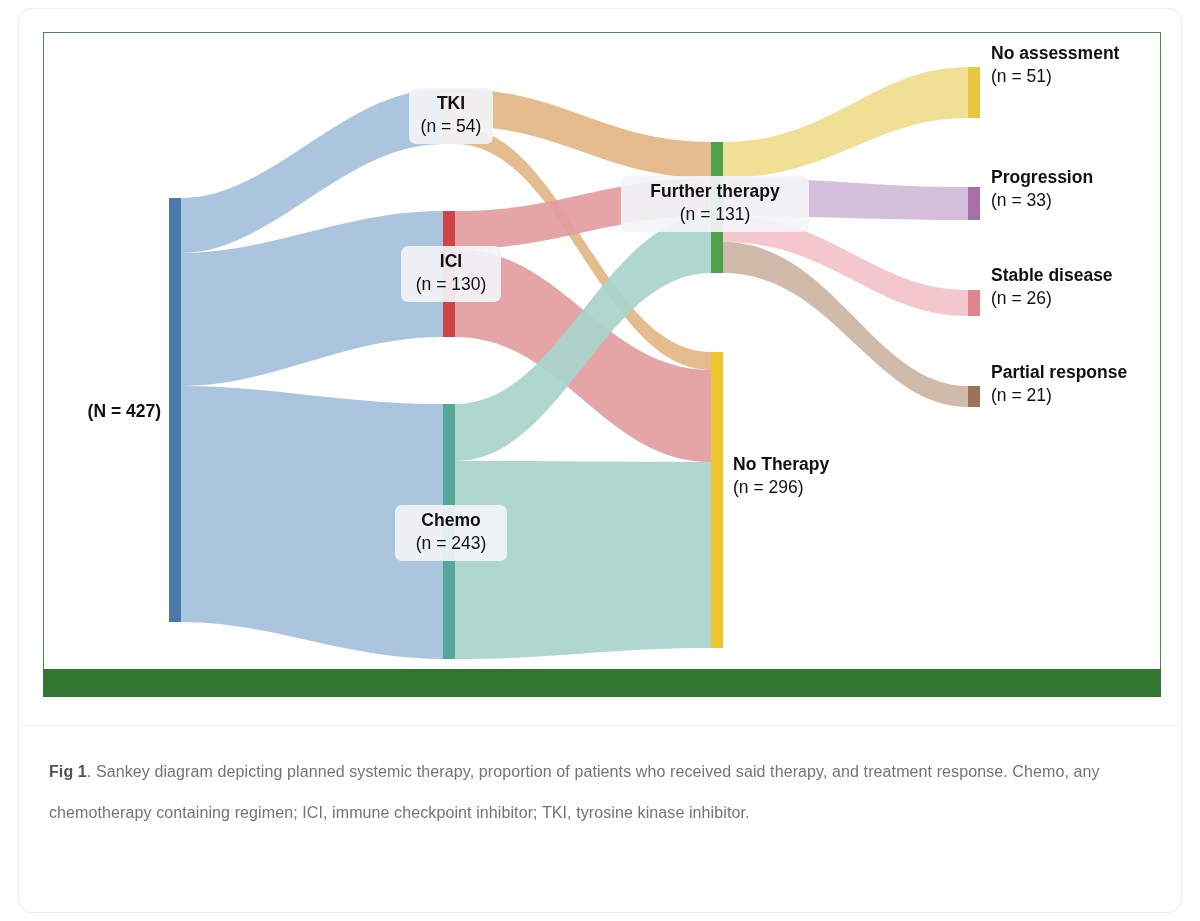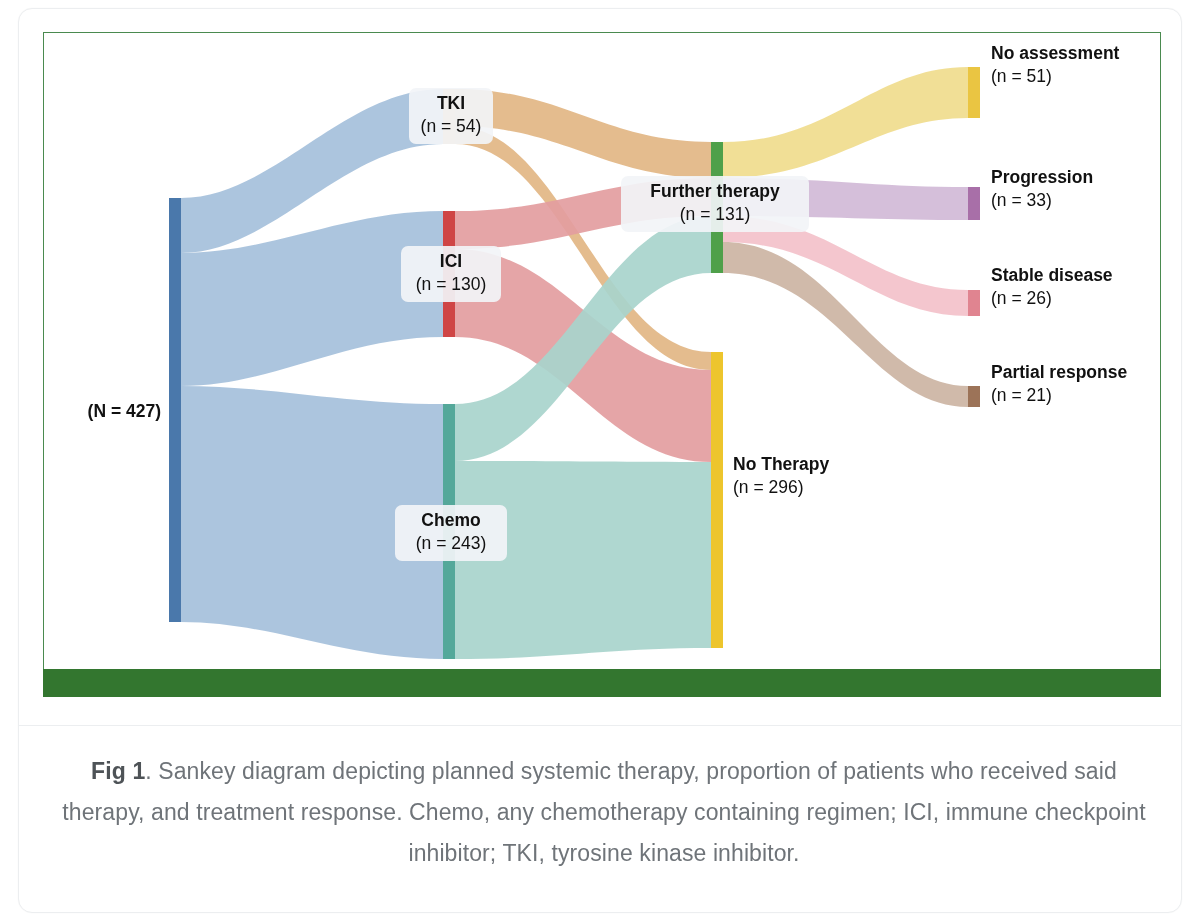--- a/index.html
+++ b/index.html
@@ -53,26 +53,25 @@
   .caption-divider {
     position: absolute;
     left: 0px; top: 716px;
     width: 1164px; height: 1px;
     background: #eceef0;
   }
   .caption {
     position: absolute;
     left: 30px; top: 742px;
     width: 1110px;
-    font-size: 23px;
+    font-size: 16px;
     line-height: 41px;
     color: #6f7479;
     font-family: "Liberation Sans", sans-serif;
     letter-spacing: 0.1px;
-    text-align: center;
   }
   .caption b { color: #4e5357; font-weight: bold; }
 
   
   .node-label-title {
     font-family: "Liberation Sans", sans-serif;
     font-size: 17.5px;
     font-weight: bold;
     fill: #111111;
   }

